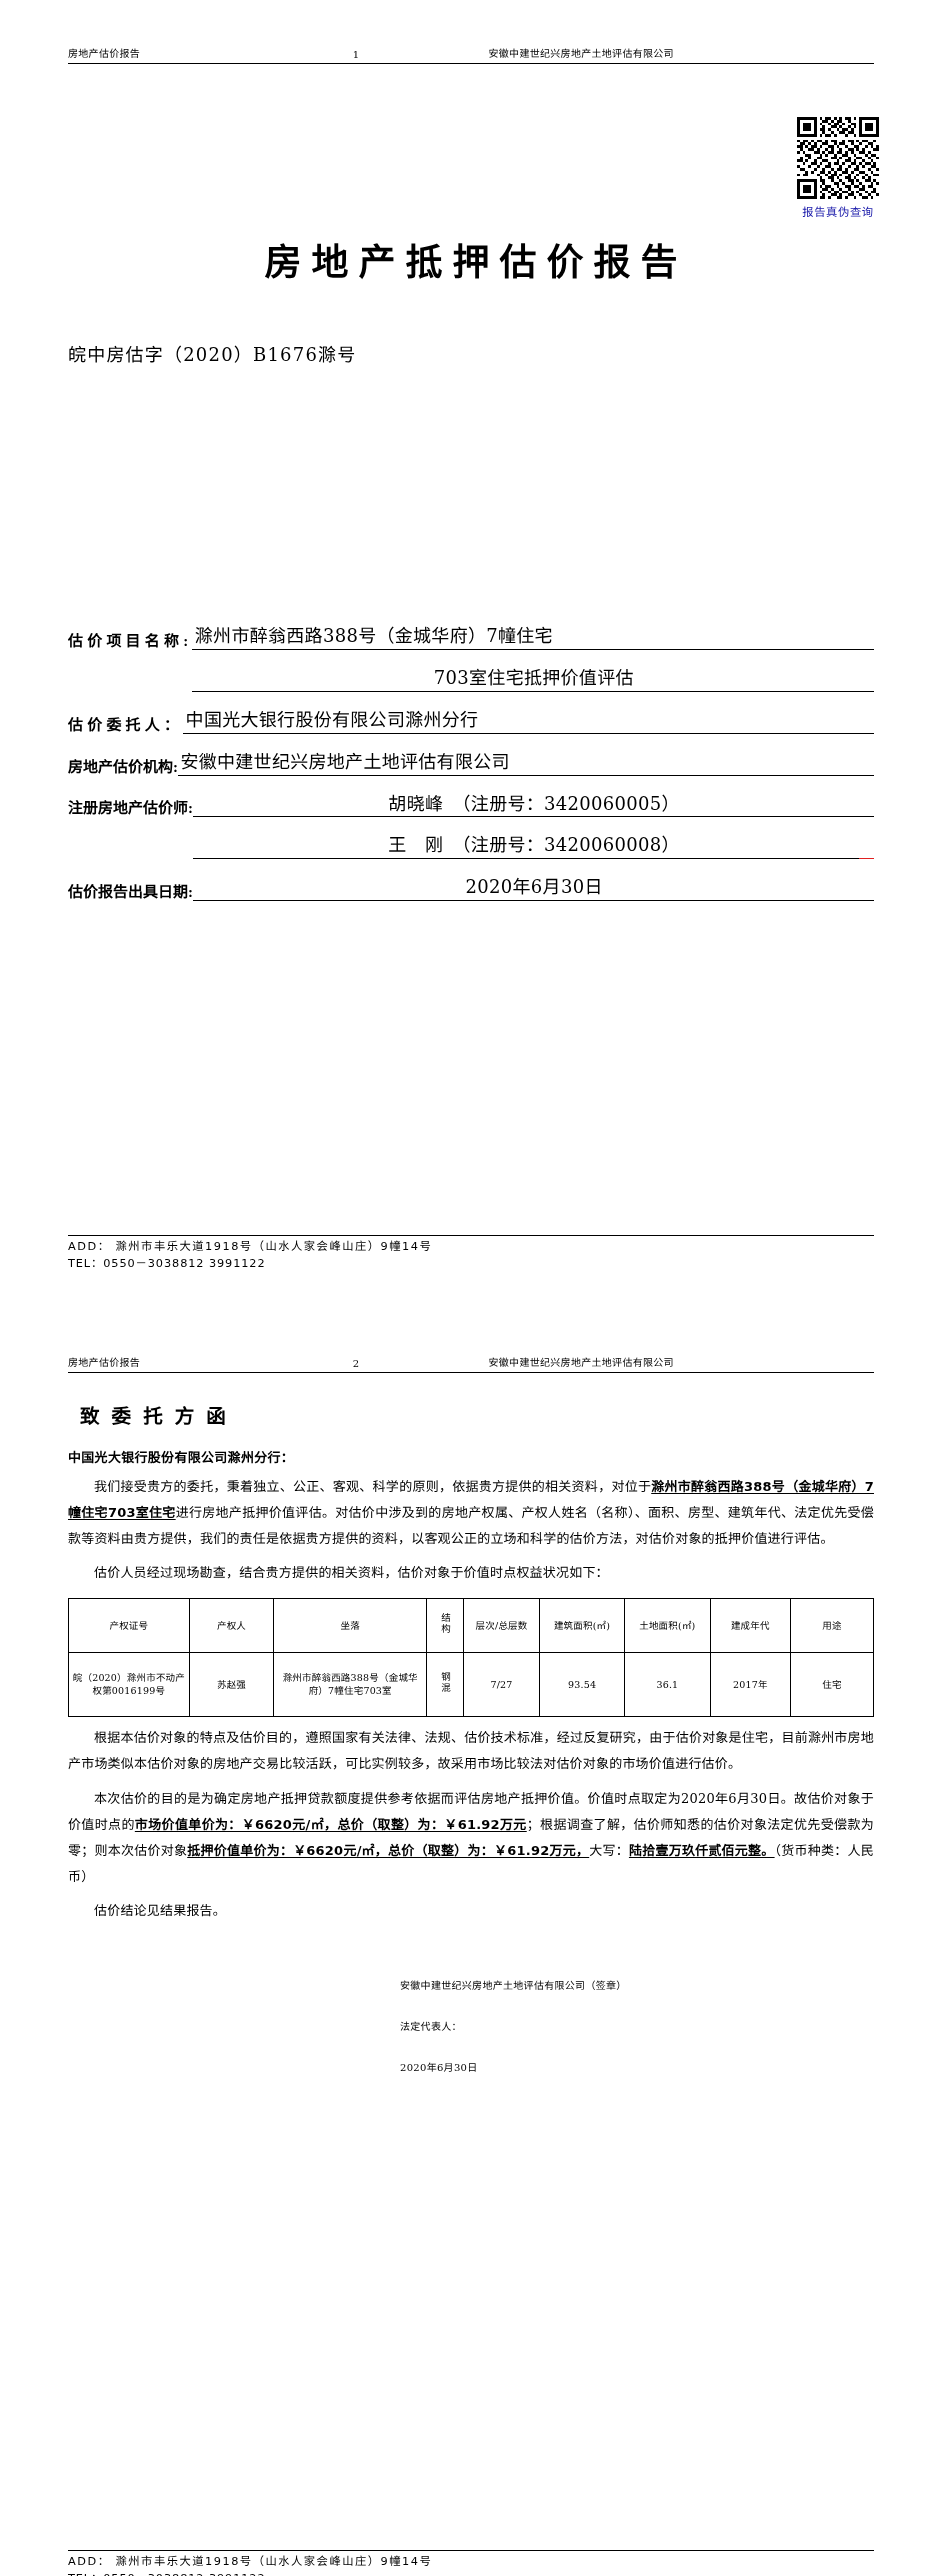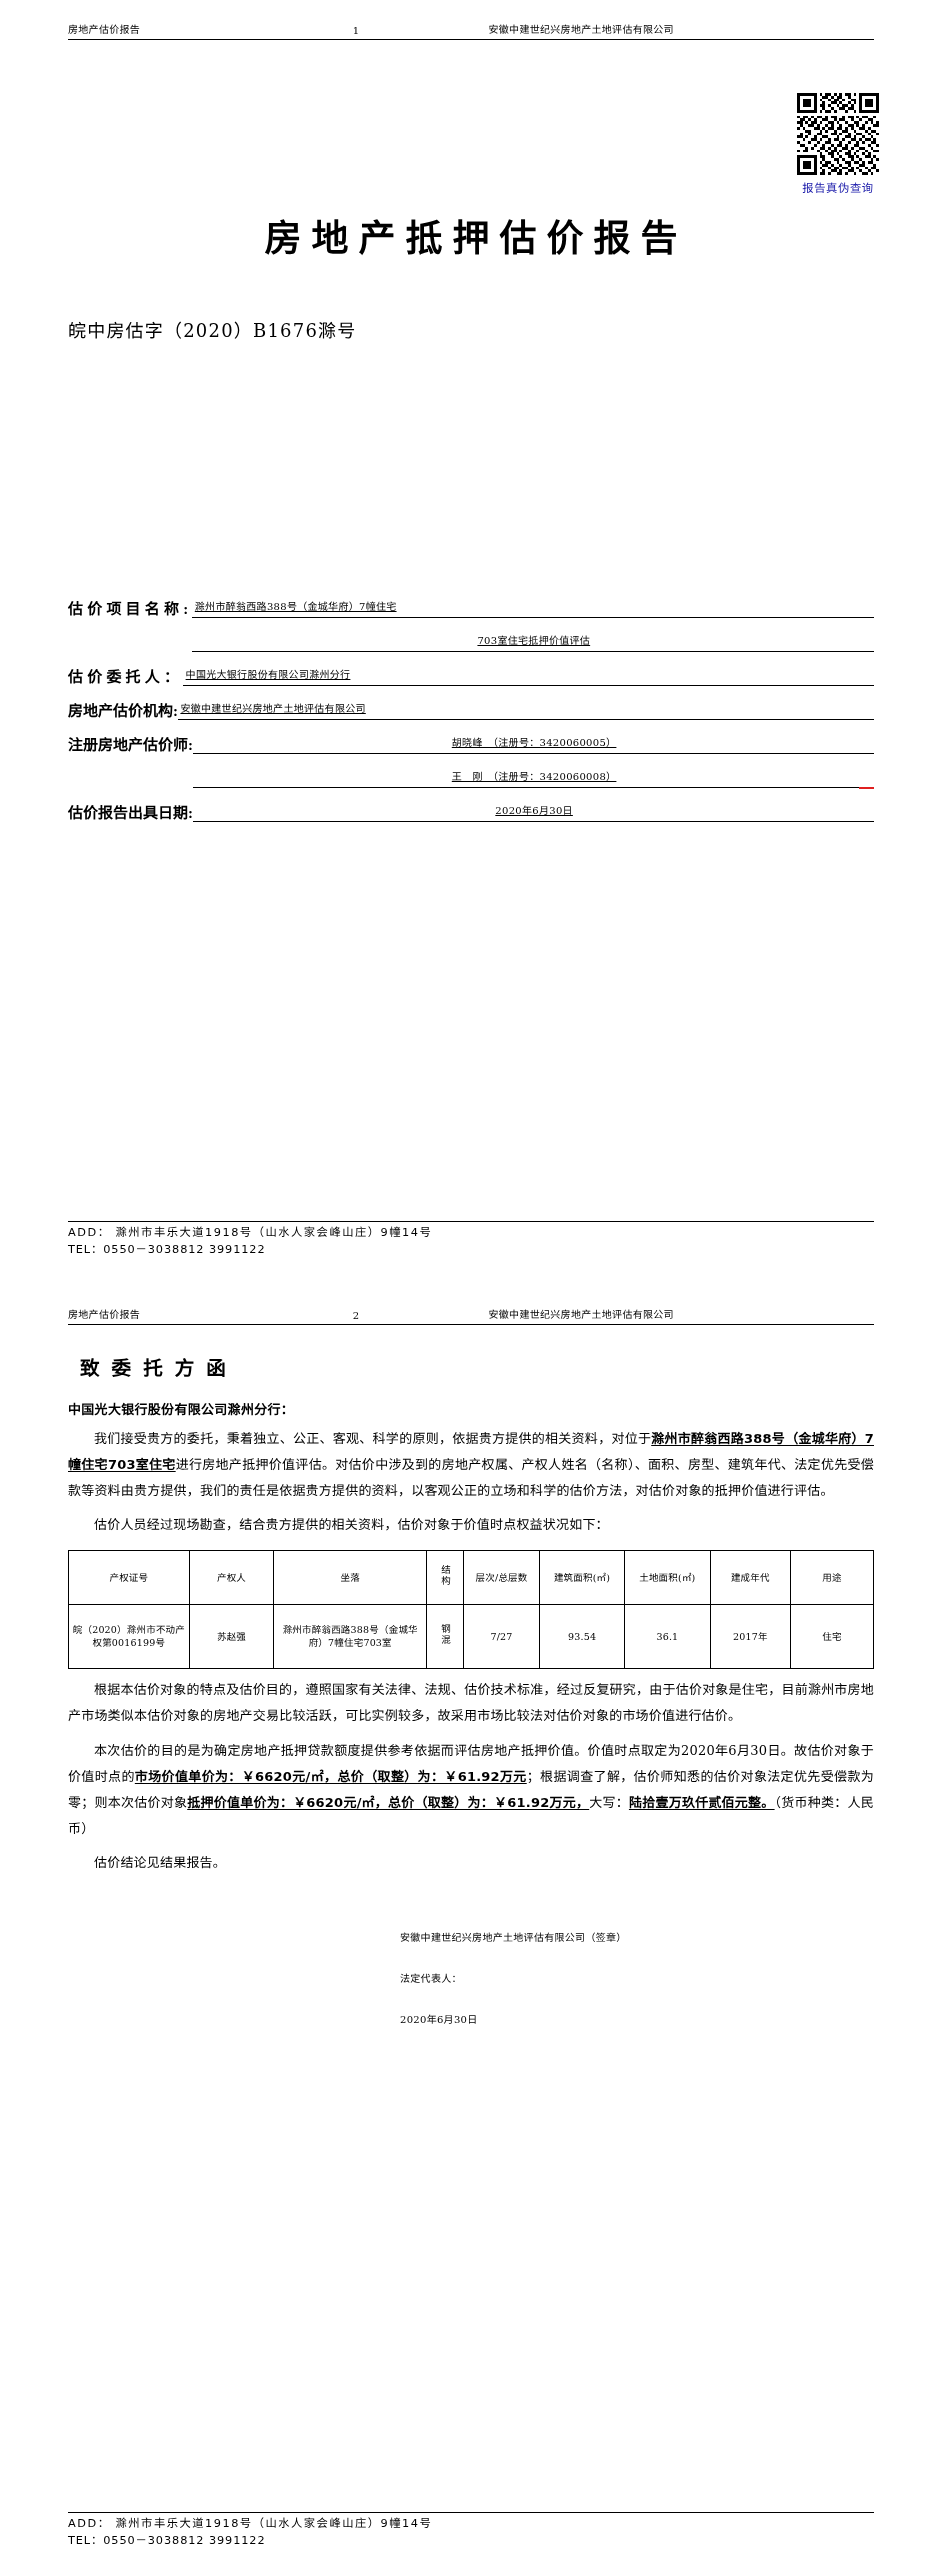--- a/index.html
+++ b/index.html
@@ -30,20 +30,21 @@
 
   
   .running-head {
     display: flex;
     align-items: flex-end;
     font-family: "DejaVu Sans", "Liberation Sans", sans-serif;
     font-size: 10px;
     letter-spacing: 0.3px;
     padding-top: 21.4px;
     padding-bottom: 2.4px;
+    margin-top: 24px;
   }
   .rh-left { width: 178px; text-align: left; }
   .rh-center { width: 220px; text-align: center; font-family: "DejaVu Serif", "Liberation Serif", serif; }
   .rh-right { flex: 1; text-align: left; padding-left: 22.5px;}
   .rule-heavy {
     border-top: 1.8px solid #000;
     margin: 0;
     height: 0;
     font-size: 0;
     line-height: 0;
@@ -110,43 +111,42 @@
     flex: 0 0 auto;
     letter-spacing: 0;
   }
   .fld-label.spread {
     letter-spacing: 4.2px;
   }
   .fld-value {
     flex: 1 1 auto;
     border-bottom: 1.2px solid #000;
     padding: 0 1.2px 1.8px 2.4px;
-    font-size: 10px;
+    font-size: 18px;
     letter-spacing: 0.3px;
     min-height: 18px;
-    text-decoration: underline;
   }
   .fld-value.center { text-align: center; }
   .fld-value.redtail { position: relative; }
   .fld-value.redtail::after {
     content: "";
     position: absolute;
     right: 0;
     bottom: -1.2px;
     width: 15.4px;
     height: 1.2px;
     background: #e02020;
   }
 
   
   .cover-foot {
     position: absolute;
     left: 68px;
     right: 68px;
-    bottom: 26px;
+    bottom: 36px;
   }
   .foot-rule { border-top: 1.2px solid #000; margin-bottom: 3.6px; }
   .foot-line {
     font-family: "DejaVu Sans", "Liberation Sans", sans-serif;
     font-size: 11.3px;
     letter-spacing: 1.5px;
     line-height: 1.5;
     white-space: nowrap;
   }
   .foot-line.tel { letter-spacing: 0.9px; }

